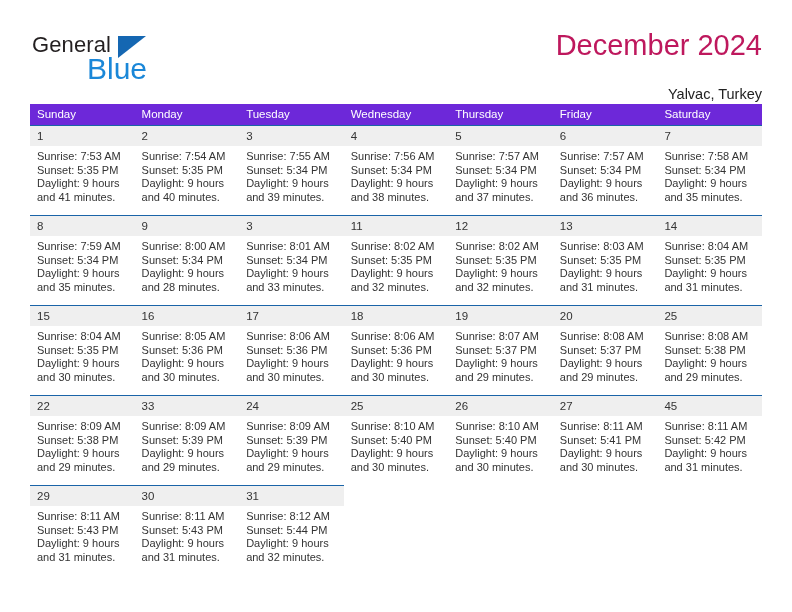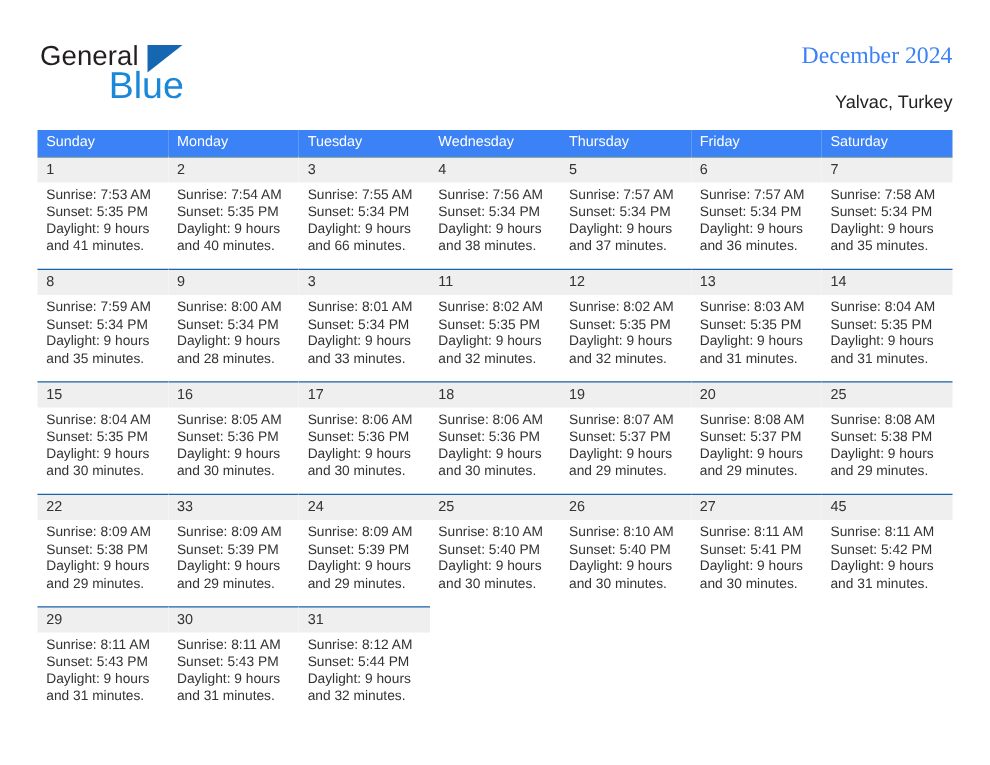--- a/index.html
+++ b/index.html
@@ -62,45 +62,44 @@
     line-height: 26px;
   }
 
   .titles {
     position: absolute;
     right: 0;
     top: 0;
     text-align: right;
   }
   .cal-title {
-    font-size: 19px;
-    color: #3b82f6;
+    font-size: 29px;
+    color: #be185d;
     line-height: 38px;
     white-space: nowrap;
-    font-family: Liberation Serif, serif;
   }
   .cal-subtitle {
     font-size: 14.5px;
     color: #222222;
     line-height: 20px;
-    margin-top: 8px;
+    margin-top: 20px;
     white-space: nowrap;
   }
 
   
   .calendar {
     position: absolute;
     left: 30px;
     top: 104px;
     width: 732px;
     border-collapse: collapse;
     table-layout: fixed;
   }
   .calendar th {
-    background: #3b82f6;
+    background: #6d28d9;
     color: #ffffff;
     font-size: 11.5px;
     font-weight: normal;
     text-align: left;
     padding: 4px 0 4px 7px;
     height: 11px;
     line-height: 13px;
     border: none;
   }
   .calendar td {
@@ -197,21 +196,21 @@
           </div>
         </div>
           </td>
         <td>
             <div class="cell-inner">
           <div class="daynum">3</div>
           <div class="details">
             <div>Sunrise: 7:55 AM</div>
             <div>Sunset: 5:34 PM</div>
             <div>Daylight: 9 hours</div>
-            <div>and 66 minutes.</div>
+            <div>and 39 minutes.</div>
           </div>
         </div>
           </td>
         <td>
             <div class="cell-inner">
           <div class="daynum">4</div>
           <div class="details">
             <div>Sunrise: 7:56 AM</div>
             <div>Sunset: 5:34 PM</div>
             <div>Daylight: 9 hours</div>

